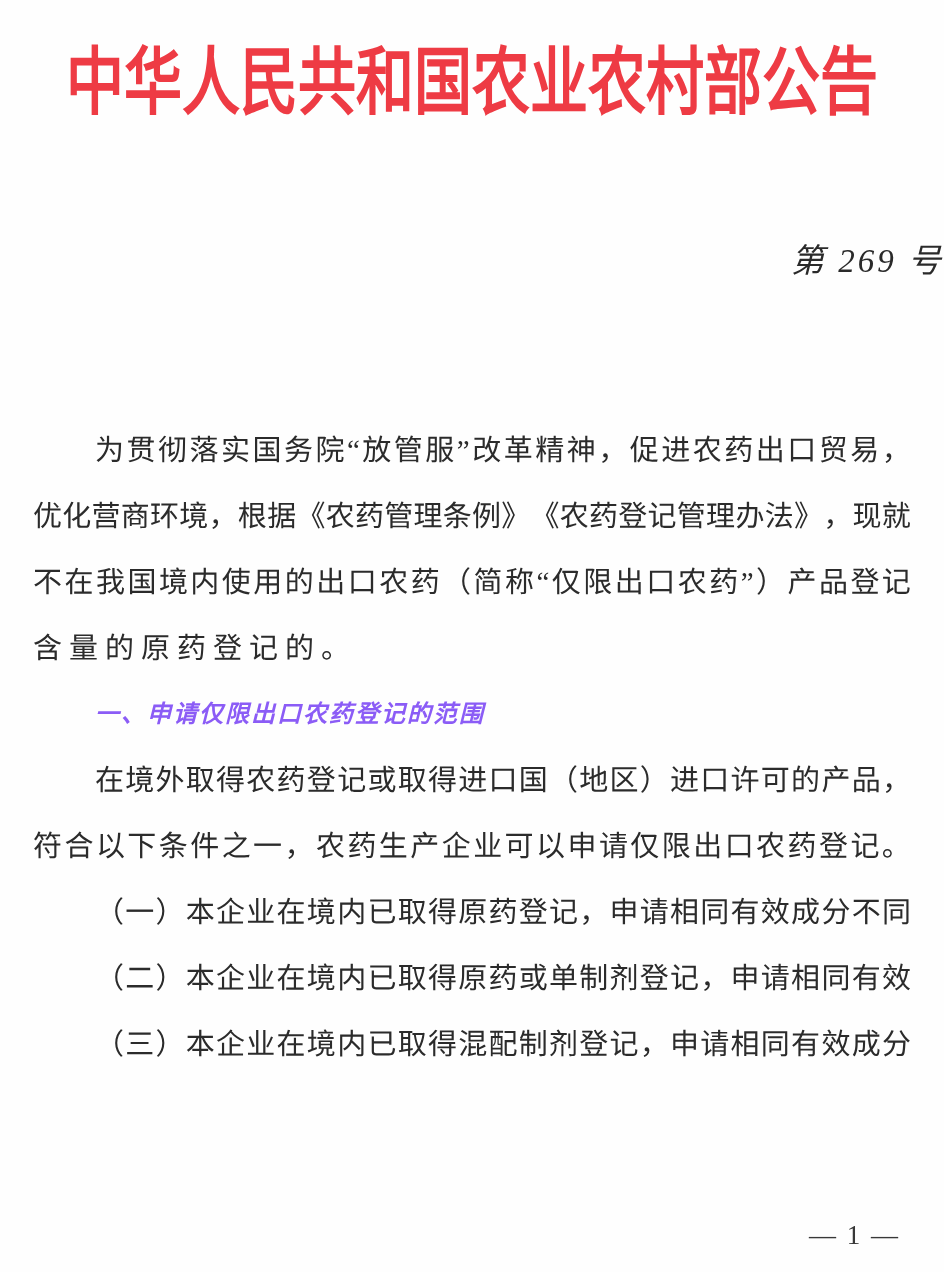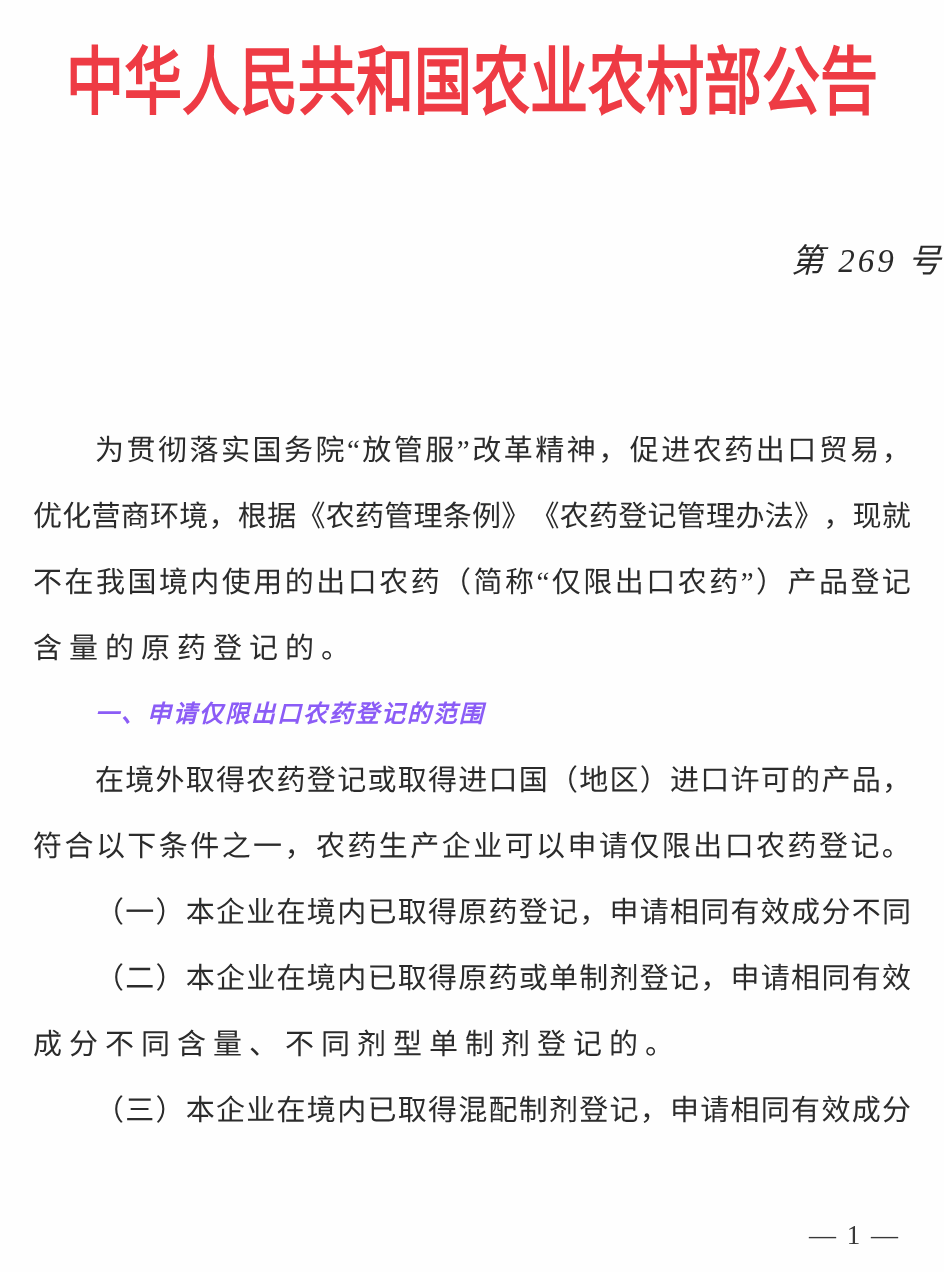--- a/index.html
+++ b/index.html
@@ -293,21 +293,20 @@
         <span>登</span>
         <span>记</span>
         <span>，</span>
         <span>申</span>
         <span>请</span>
         <span>相</span>
         <span>同</span>
         <span>有</span>
         <span>效</span>
       </div>
-      <div class="line">成分不同含量、不同剂型单制剂登记的。</div>
       <div class="line justify indent">
         <span>（</span>
         <span>三</span>
         <span>）</span>
         <span>本</span>
         <span>企</span>
         <span>业</span>
         <span>在</span>
         <span>境</span>
         <span>内</span>

